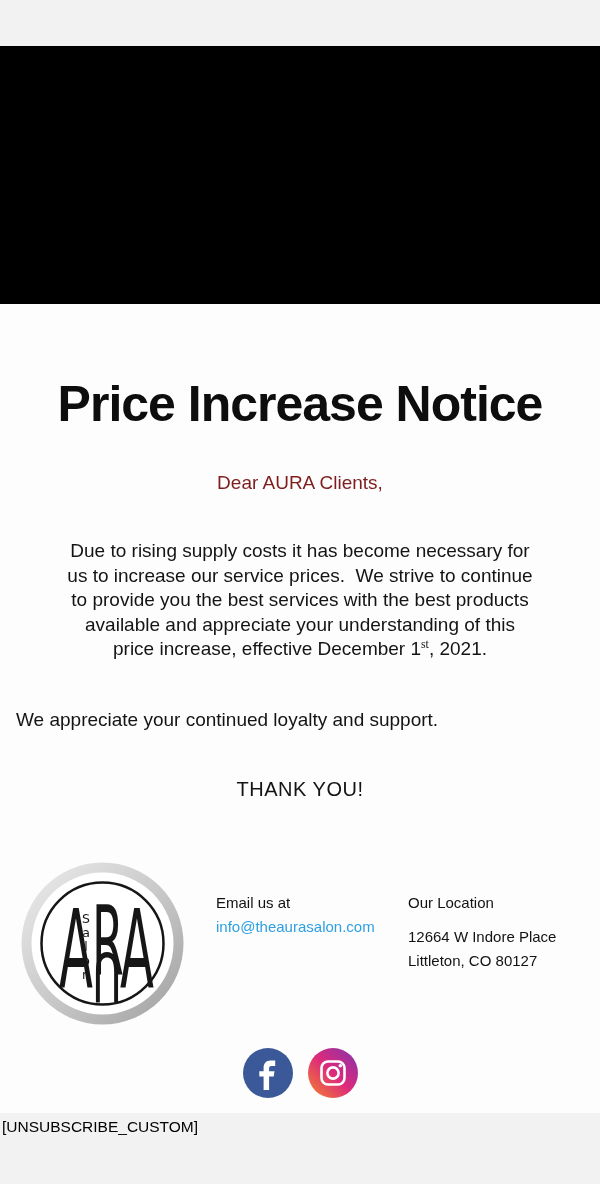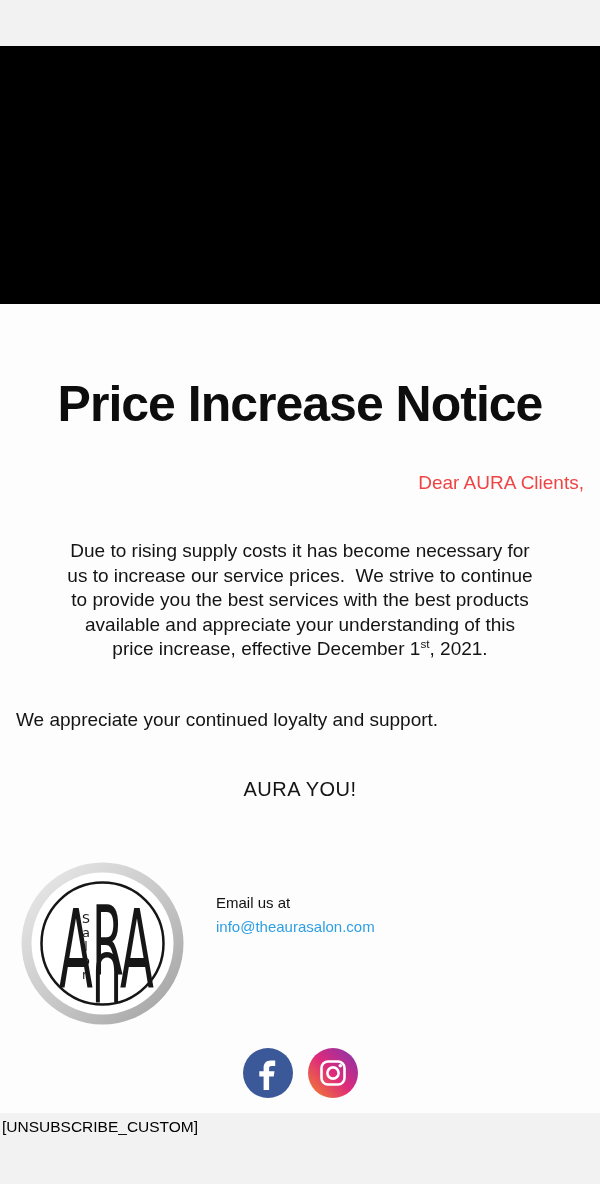--- a/index.html
+++ b/index.html
@@ -27,38 +27,39 @@
     font-size: 50px;
     line-height: 1.2;
     font-weight: bold;
     letter-spacing: -1px;
     color: #0d0d0d;
     font-family: "Liberation Sans", sans-serif;
   }
 
   .greeting {
     margin: 36px 0 0 0;
-    text-align: right;
+    text-align: center;
     font-size: 19px;
     line-height: 25px;
-    color: #ef4444;
+    color: #7f1d1d;
   }
 
   .body-paragraph {
     margin: 44px 0 0 0;
     text-align: center;
     font-size: 19px;
     line-height: 24.5px;
     color: #141414;
     white-space: pre-wrap;
   }
   .body-paragraph sup {
     font-size: 62%;
     vertical-align: super;
     line-height: 0;
+    font-family: Liberation Serif, serif;
   }
 
   .loyalty-line {
     margin: 46px 0 0 0;
     text-align: left;
     font-size: 19px;
     line-height: 24.5px;
     color: #141414;
   }
 
@@ -127,21 +128,21 @@
     <p class="greeting">Dear AURA Clients,</p>
 
     <p class="body-paragraph"><span>Due to rising supply costs it has become necessary for
 us to increase our service prices.  We strive to continue
 to provide you the best services with the best products
 available and appreciate your understanding of this
 price increase, effective December 1</span><sup>st</sup><span>, 2021.</span></p>
 
     <p class="loyalty-line">We appreciate your continued loyalty and support.</p>
 
-    <p class="thanks-line">AURA YOU!</p>
+    <p class="thanks-line">THANK YOU!</p>
 
     <div class="footer-row">
 
       <div class="logo-box">
         <svg width="165" height="165" viewBox="0 0 165 165">
           <defs>
             <linearGradient id="ringGrad" x1="0" y1="0" x2="1" y2="1">
               <stop offset="0" stop-color="#ededed"></stop>
               <stop offset="0.55" stop-color="#c6c6c6"></stop>
               <stop offset="1" stop-color="#9e9e9e"></stop>
@@ -166,20 +167,25 @@
         </svg>
       </div>
 
       <div class="contact-col contact-col-1">
         <p class="contact-line contact-line-gap">Email us at</p>
         <p class="contact-line contact-line-tight">
           <a class="email-link">info@theaurasalon.com</a>
         </p>
       </div>
 
+      <div class="contact-col contact-col-2">
+        <p class="contact-line">Our Location</p>
+        <p class="contact-line contact-line-gap">12664 W Indore Place</p>
+        <p class="contact-line contact-line-tight">Littleton, CO 80127</p>
+      </div>
 
     </div>
 
     <div class="social-row">
 
       <svg class="social-icon" width="50" height="50" viewBox="0 0 50 50">
         <circle cx="25" cy="25" r="25" fill="#3b5998"></circle>
         <path fill="#ffffff" d="M32.2 12.5h-4.6c-4.3 0-7 2.8-7 7.1v3.6h-4.3v5.3h4.3V42h5.5V28.5h4.6l.8-5.3h-5.4v-2.9c0-1.6.6-2.4 2.5-2.4h3.6z"></path>
       </svg>
 

